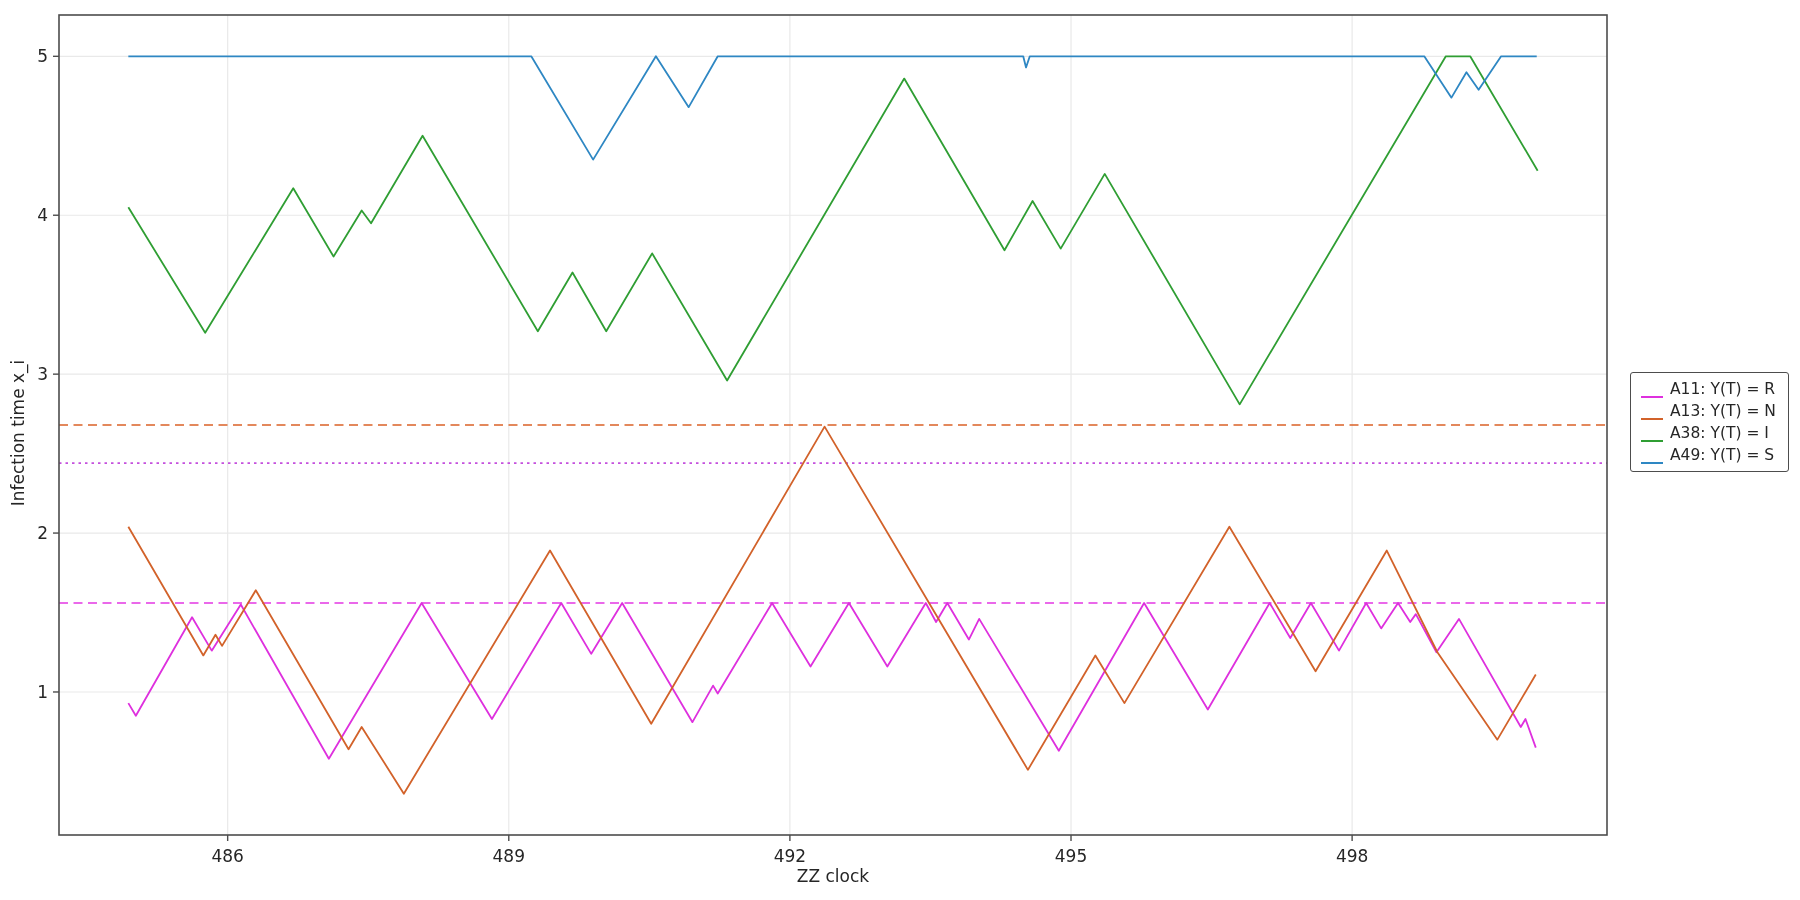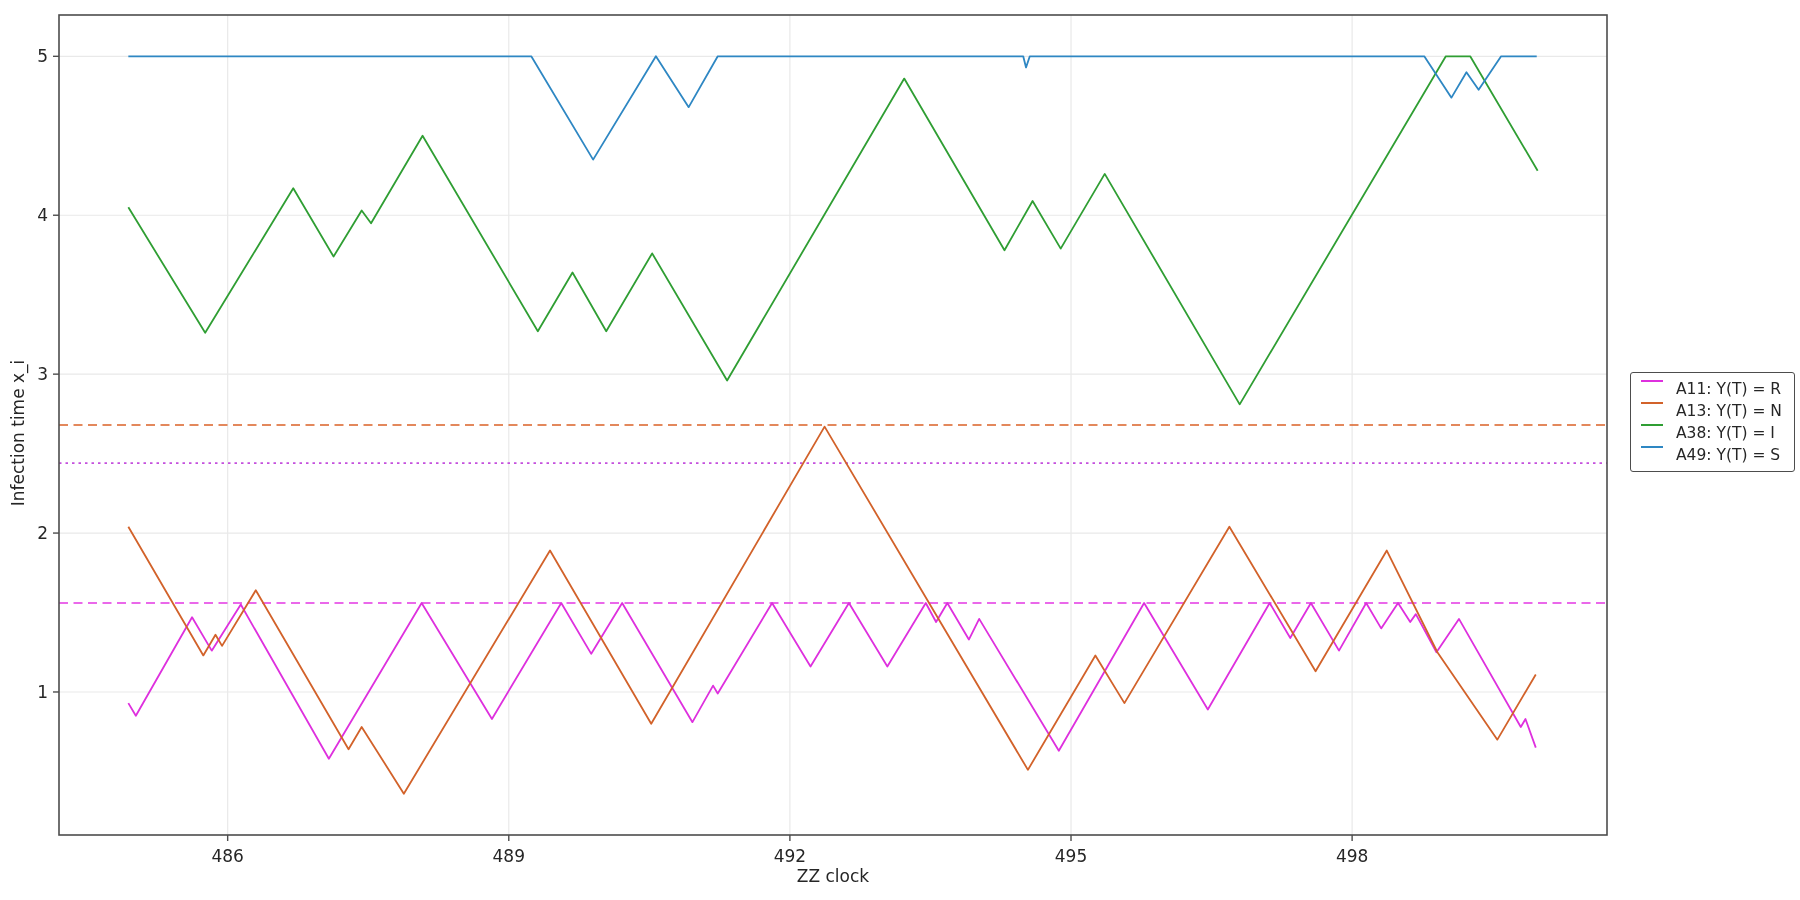--- a/index.html
+++ b/index.html
@@ -6,21 +6,21 @@
   body{font-family:"DejaVu Sans", sans-serif;}
   .figure{position:relative;width:1800px;height:900px;background:#fff;overflow:hidden;}
   svg{position:absolute;left:0;top:0;display:block;}
   svg text{font-family:"DejaVu Sans", sans-serif;fill:#262626;}
   .legend{
     position:absolute;left:1630px;top:372px;
     background:#fff;border:1.2px solid #4d4d4d;border-radius:3px;
     padding:7px 12px 7px 10px;box-sizing:border-box;
     display:flex;flex-direction:column;justify-content:center;gap:4px;
   }
-  .legend-item{display:flex;align-items:flex-start;gap:13px;white-space:nowrap;}
+  .legend-item{display:flex;align-items:flex-end;gap:7px;white-space:nowrap;}
   .legend-swatch{width:22px;height:0;border-top-width:2px;border-top-style:solid;flex:0 0 auto;}
   .legend-label{font-size:15.5px;color:#262626;line-height:18px;}
 </style>
 </head>
 <body>
 
 <div class="figure">
   <svg id="chart" width="1800" height="900" viewBox="0 0 1800 900">
     <g id="grid-layer">
         <line x1="227.66828087167136" y1="15" x2="227.66828087167136" y2="835" stroke="#e9e9e9" stroke-width="1.2"></line>

